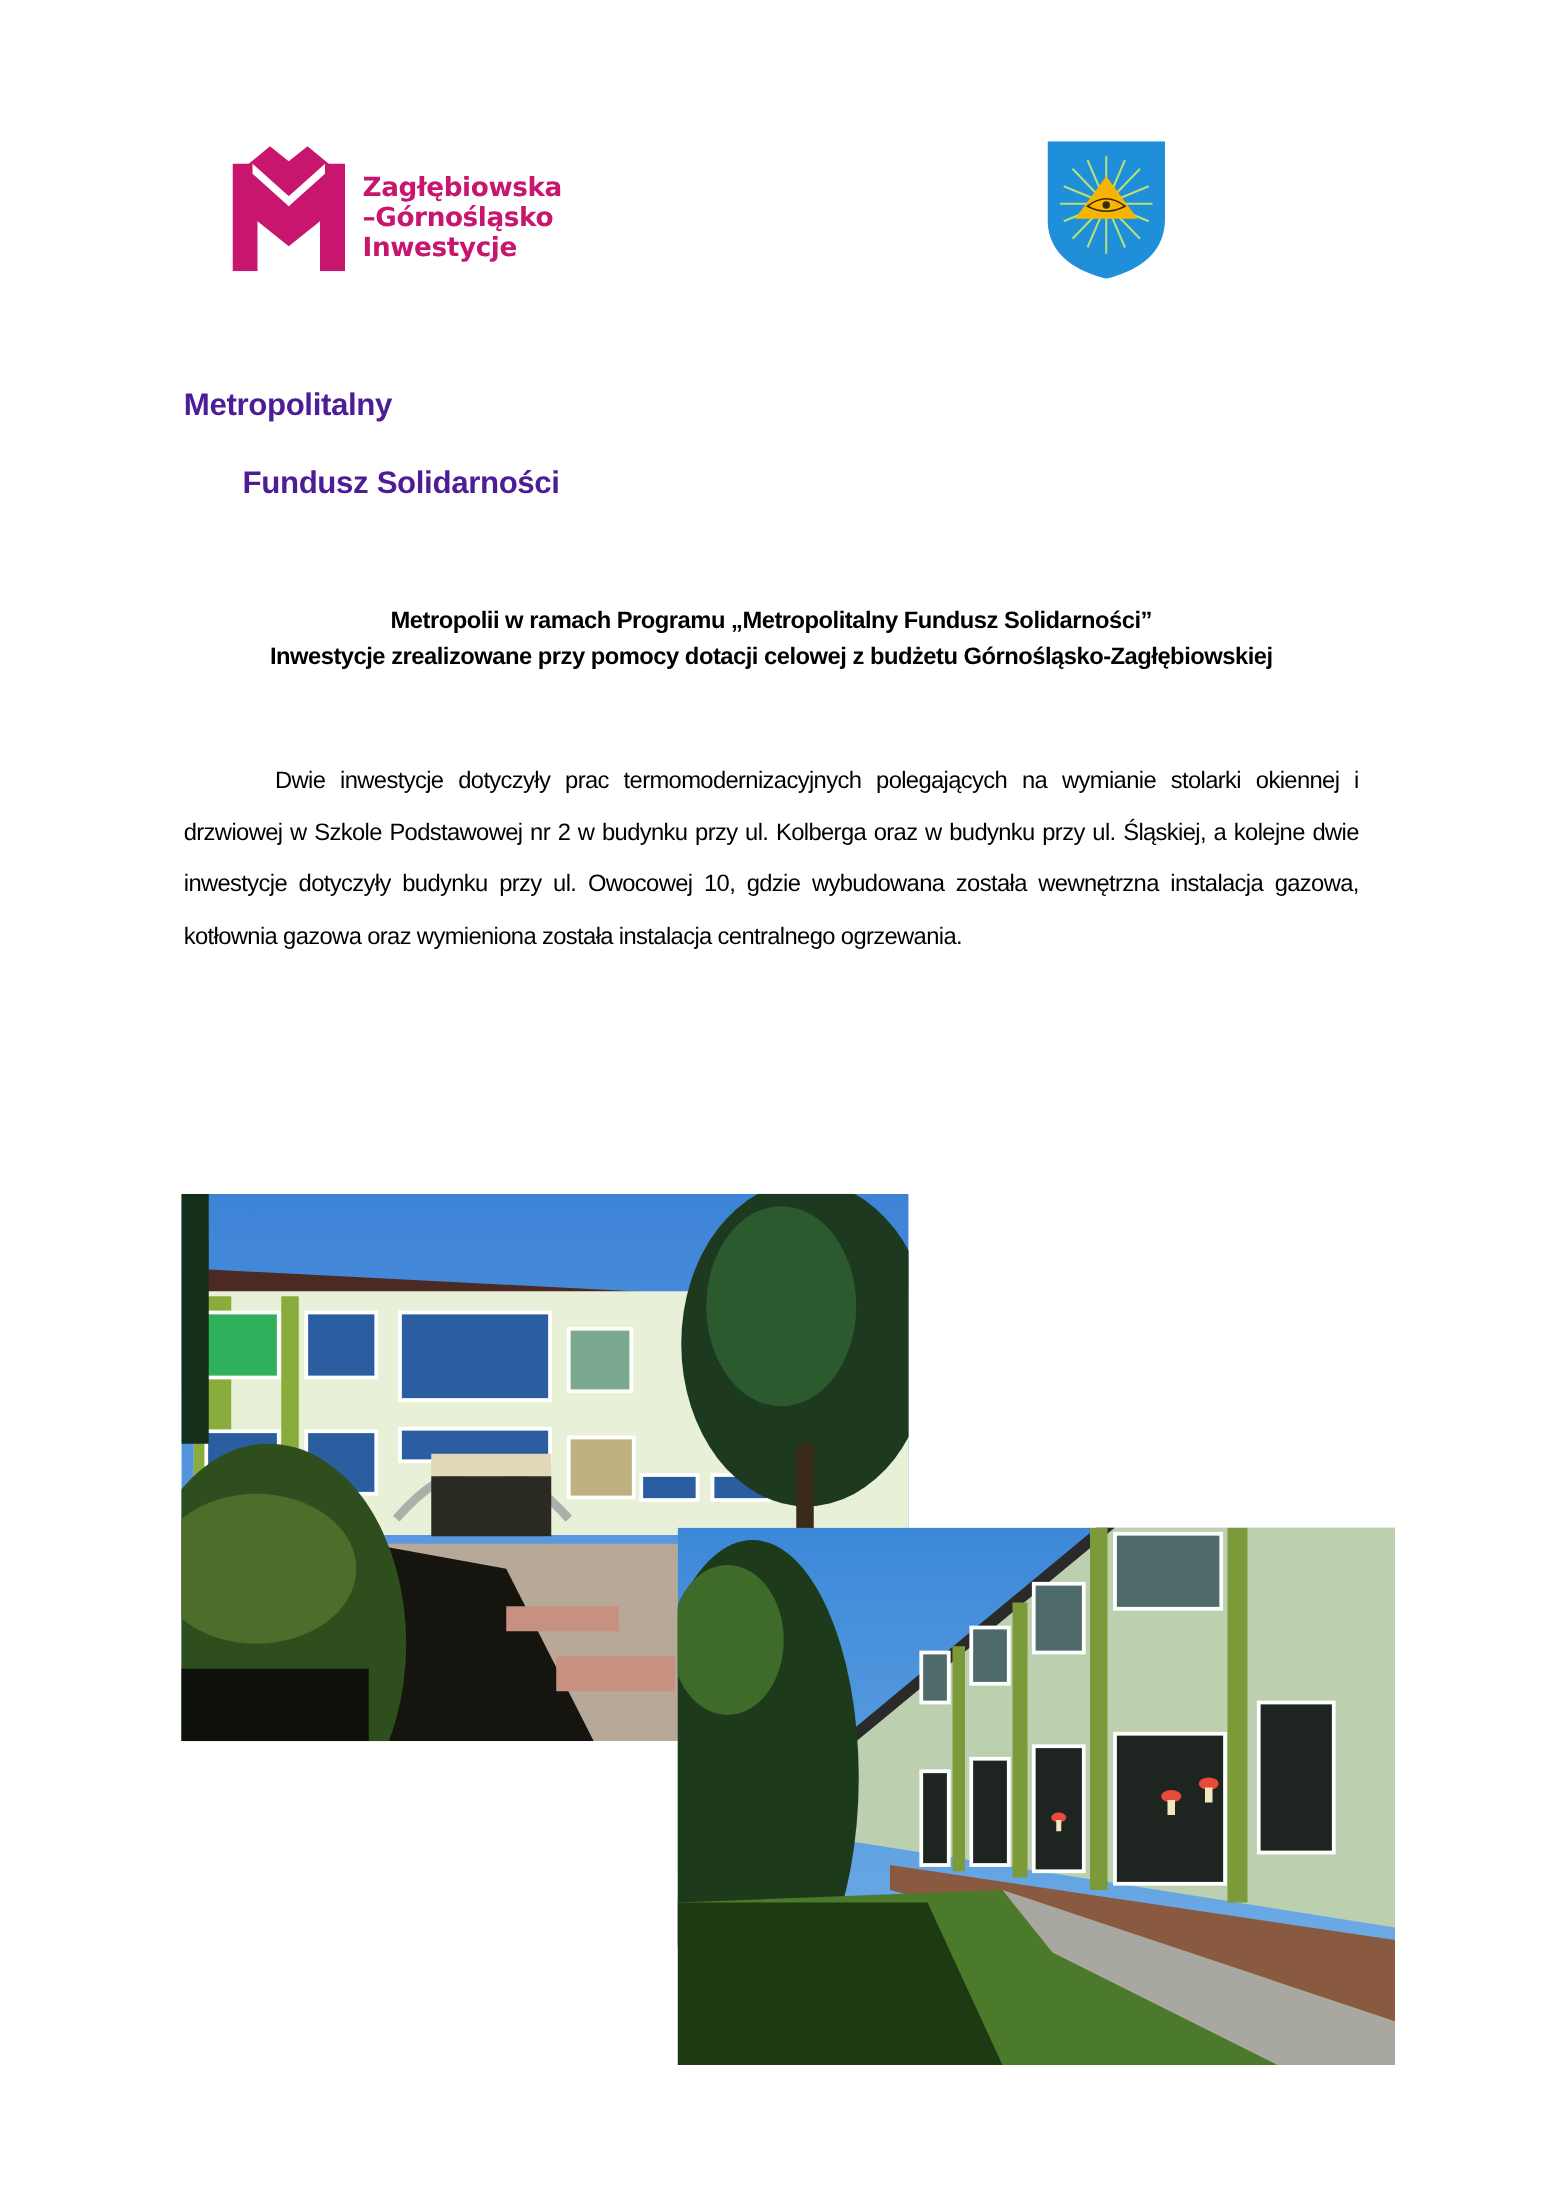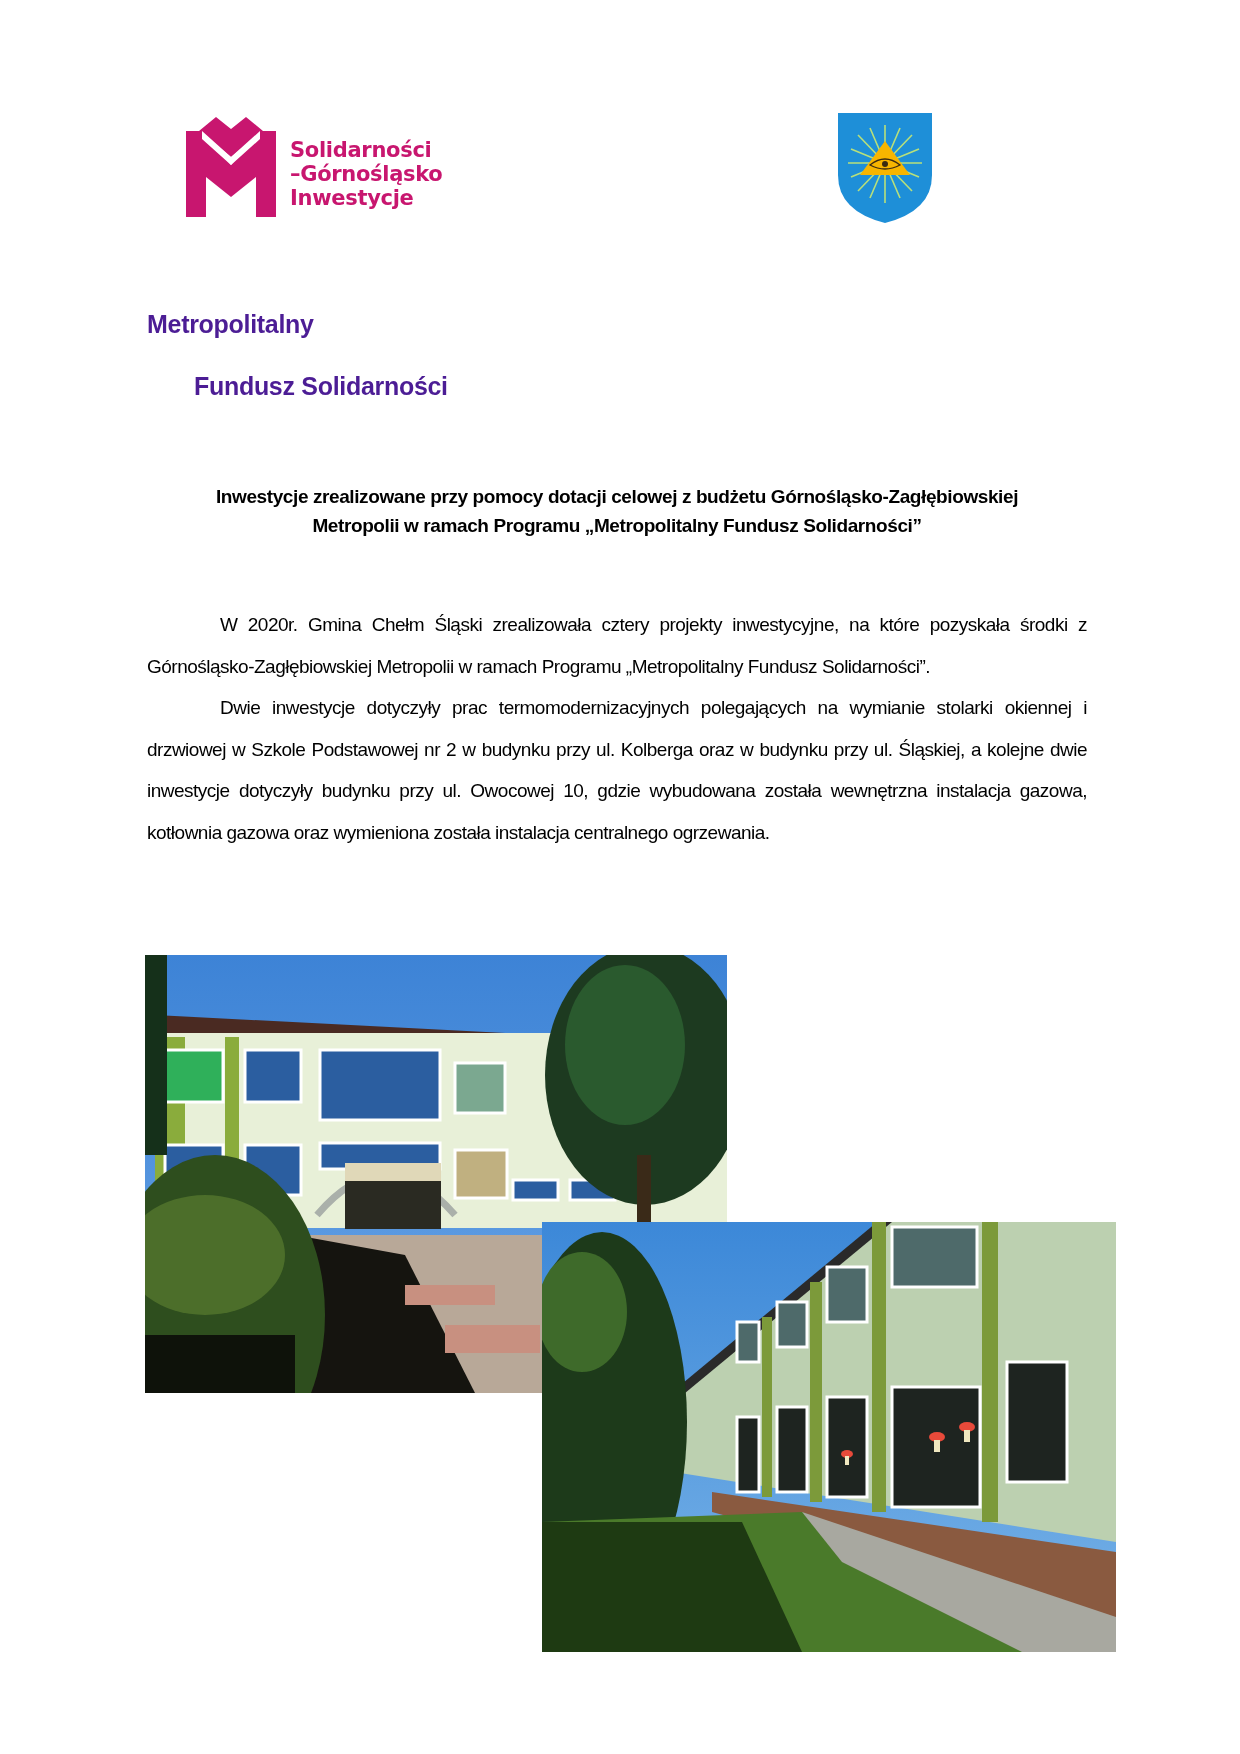--- a/index.html
+++ b/index.html
@@ -60,21 +60,21 @@
     <g fill="#c8166f">
 
       <polygon points="13,14 30,0 45,12 60,0 77,14 45,40"></polygon>
 
       <polygon points="0,14 16,14 45,48 74,14 90,14 90,100 70,100 70,60 45,80 20,60 20,100 0,100"></polygon>
     </g>
     <polygon points="16,14 45,40 74,14 74,22 45,48 16,22" fill="#ffffff"></polygon>
   </svg>
 </div>
 <div class="abs gzm-text">
-  <div>Solidarności</div>
+  <div>Zagłębiowska</div>
   <div>–Górnośląsko</div>
   <div>Inwestycje</div>
 </div>
 
 <div class="abs crest">
   <svg width="94" height="110" viewBox="0 0 94 110">
     <path d="M0,0 H94 V62 Q94,98 47,110 Q0,98 0,62 Z" fill="#1e8fd8"></path>
     <g stroke="#b8e07a" stroke-width="1.6">
       <line x1="47" y1="50" x2="47" y2="12"></line>
       <line x1="47" y1="50" x2="47" y2="90"></line>
@@ -96,26 +96,25 @@
     <polygon points="47,28 72,62 22,62" fill="#f7b500"></polygon>
     <path d="M32,52 Q47,40 62,52 Q47,60 32,52 Z" fill="none" stroke="#3a2a10" stroke-width="1.3"></path>
     <circle cx="47" cy="51" r="3" fill="#3a2a10"></circle>
   </svg>
 </div>
 
 <div class="abs heading h1">Metropolitalny</div>
 <div class="abs heading h2">Fundusz Solidarności</div>
 
 <div class="abs subtitle">
+  <div>Metropolii w ramach Programu „Metropolitalny Fundusz Solidarności”</div>
   <div>Inwestycje zrealizowane przy pomocy dotacji celowej z budżetu Górnośląsko-Zagłębiowskiej</div>
-  <div>Metropolii w ramach Programu „Metropolitalny Fundusz Solidarności”</div>
 </div>
 
 <div class="abs body-text">
-  <p>W 2020r. Gmina Chełm Śląski zrealizowała cztery projekty inwestycyjne, na które pozyskała środki z Górnośląsko-Zagłębiowskiej Metropolii w ramach Programu „Metropolitalny Fundusz Solidarności”.</p>
   <p>Dwie inwestycje dotyczyły prac termomodernizacyjnych polegających na wymianie stolarki okiennej i drzwiowej w Szkole Podstawowej nr 2 w budynku przy ul. Kolberga oraz w budynku przy ul. Śląskiej, a kolejne dwie inwestycje dotyczyły budynku przy ul. Owocowej 10, gdzie wybudowana została wewnętrzna instalacja gazowa, kotłownia gazowa oraz wymieniona została instalacja centralnego ogrzewania.</p>
 </div>
 
 <div class="abs photo photo1">
   <svg width="582" height="438" viewBox="0 0 582 438">
     <defs>
       <linearGradient id="sky1" x1="0" y1="0" x2="0" y2="1">
         <stop offset="0" stop-color="#3d83d6"></stop>
           <stop offset="1" stop-color="#6aa5e6"></stop>
       </linearGradient>

